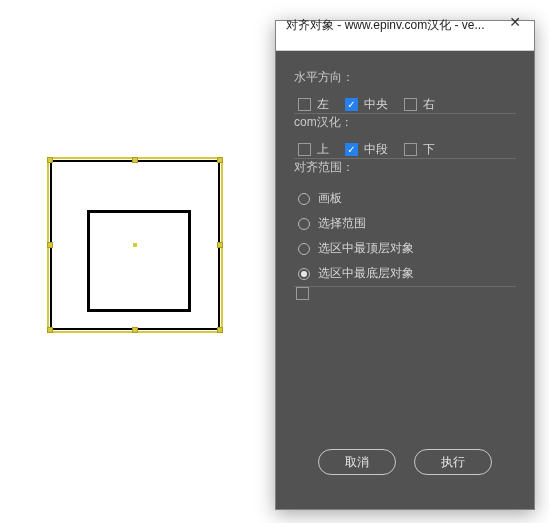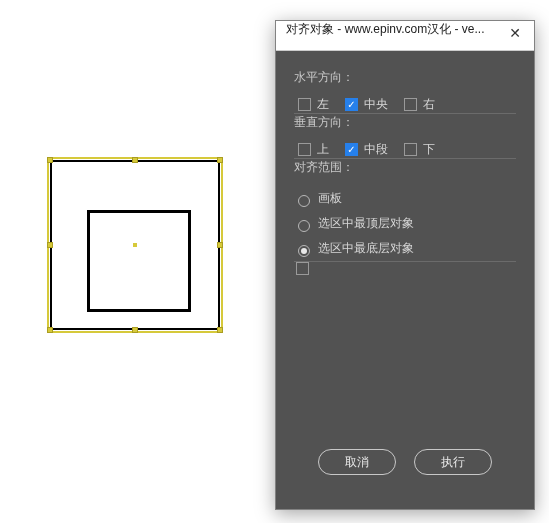--- a/index.html
+++ b/index.html
@@ -62,22 +62,22 @@
   border: 1px solid #828282;
   box-shadow: 0 4px 18px rgba(0,0,0,0.35);
   display: flex;
   flex-direction: column;
 }
 .titlebar {
   height: 30px;
   background: #fff;
   border-bottom: 1px solid #ccc;
   display: flex;
-  align-items: flex-start;
-  padding: 0 4px 0 10px;
+  align-items: flex-end;
+  padding: 0 4px 16px 10px;
   font-size: 12px;
   color: #222;
 }
 .titlebar .title-text {
   flex: 1;
   white-space: nowrap;
   overflow: hidden;
   text-overflow: ellipsis;
 }
 .close-btn {
@@ -105,21 +105,21 @@
 .cb .box {
   width: 13px; height: 13px;
   border: 1px solid #9a9a9a;
   background: #525252;
   display: inline-flex; align-items:center; justify-content:center;
   font-size: 10px; color:#fff;
 }
 .cb .box.checked { background:#2680eb; border-color:#2680eb; }
 .divider { border:none; border-top:1px solid #6b6b6b; }
 .radio {
-  display:flex; align-items:flex-end; gap:8px;
+  display:flex; align-items:center; gap:8px;
   padding:4px 0 4px 4px;
   cursor:pointer;
 }
 .radio .dot {
   width:12px; height:12px; border-radius:50%;
   border:1px solid #b8b8b8; background:#525252;
   display:inline-flex; align-items:center; justify-content:center;
 }
 .radio .dot.sel::after {
   content:""; width:6px; height:6px; border-radius:50%; background:#e8e8e8;
@@ -178,21 +178,21 @@
         <label class="cb">
           <span class="box"></span>
           <span>右</span>
         </label>
       </div>
     </div>
 
     <hr class="divider">
 
     <div>
-      <span class="section-label">垂直方向：</span>
+      <span class="section-label">com汉化：</span>
       <div class="row">
         <label class="cb">
           <span class="box"></span>
           <span>上</span>
         </label>
         <label class="cb">
           <span class="box checked">✓</span>
           <span>中段</span>
         </label>
         <label class="cb">
@@ -202,20 +202,24 @@
       </div>
     </div>
 
     <hr class="divider">
 
     <div>
       <span class="section-label">对齐范围：</span>
       <div class="radio">
         <span class="dot"></span>
         <span>画板</span>
+      </div>
+      <div class="radio">
+        <span class="dot"></span>
+        <span>选择范围</span>
       </div>
       <div class="radio">
         <span class="dot"></span>
         <span>选区中最顶层对象</span>
       </div>
       <div class="radio">
         <span class="dot sel"></span>
         <span>选区中最底层对象</span>
       </div>
     </div>

